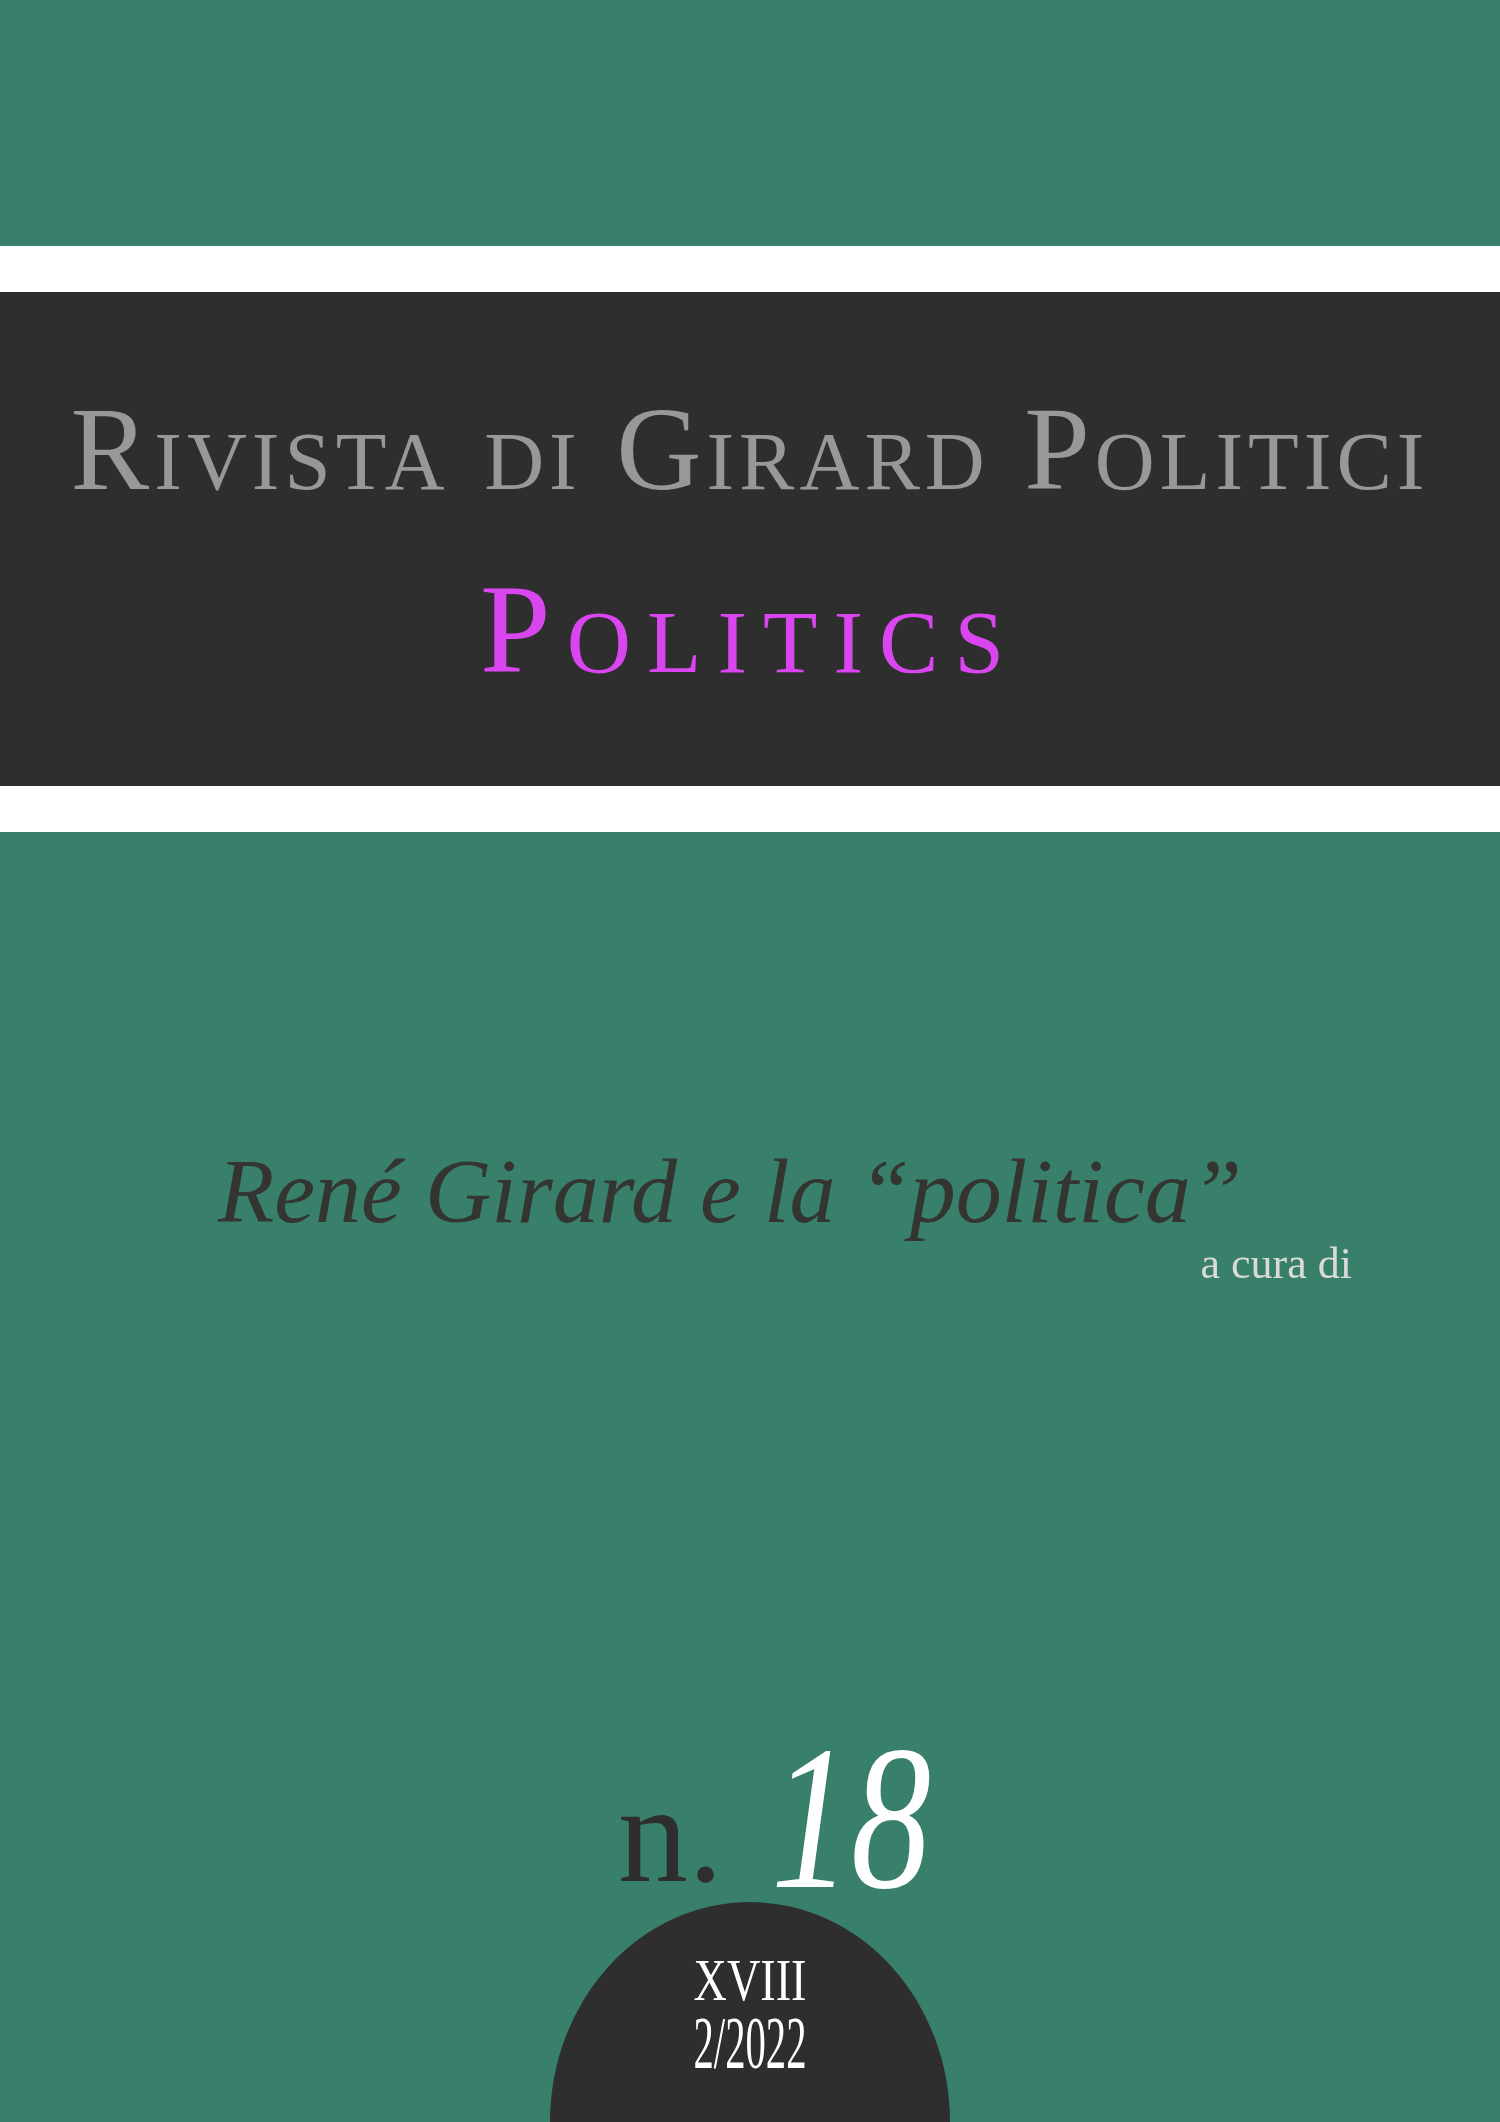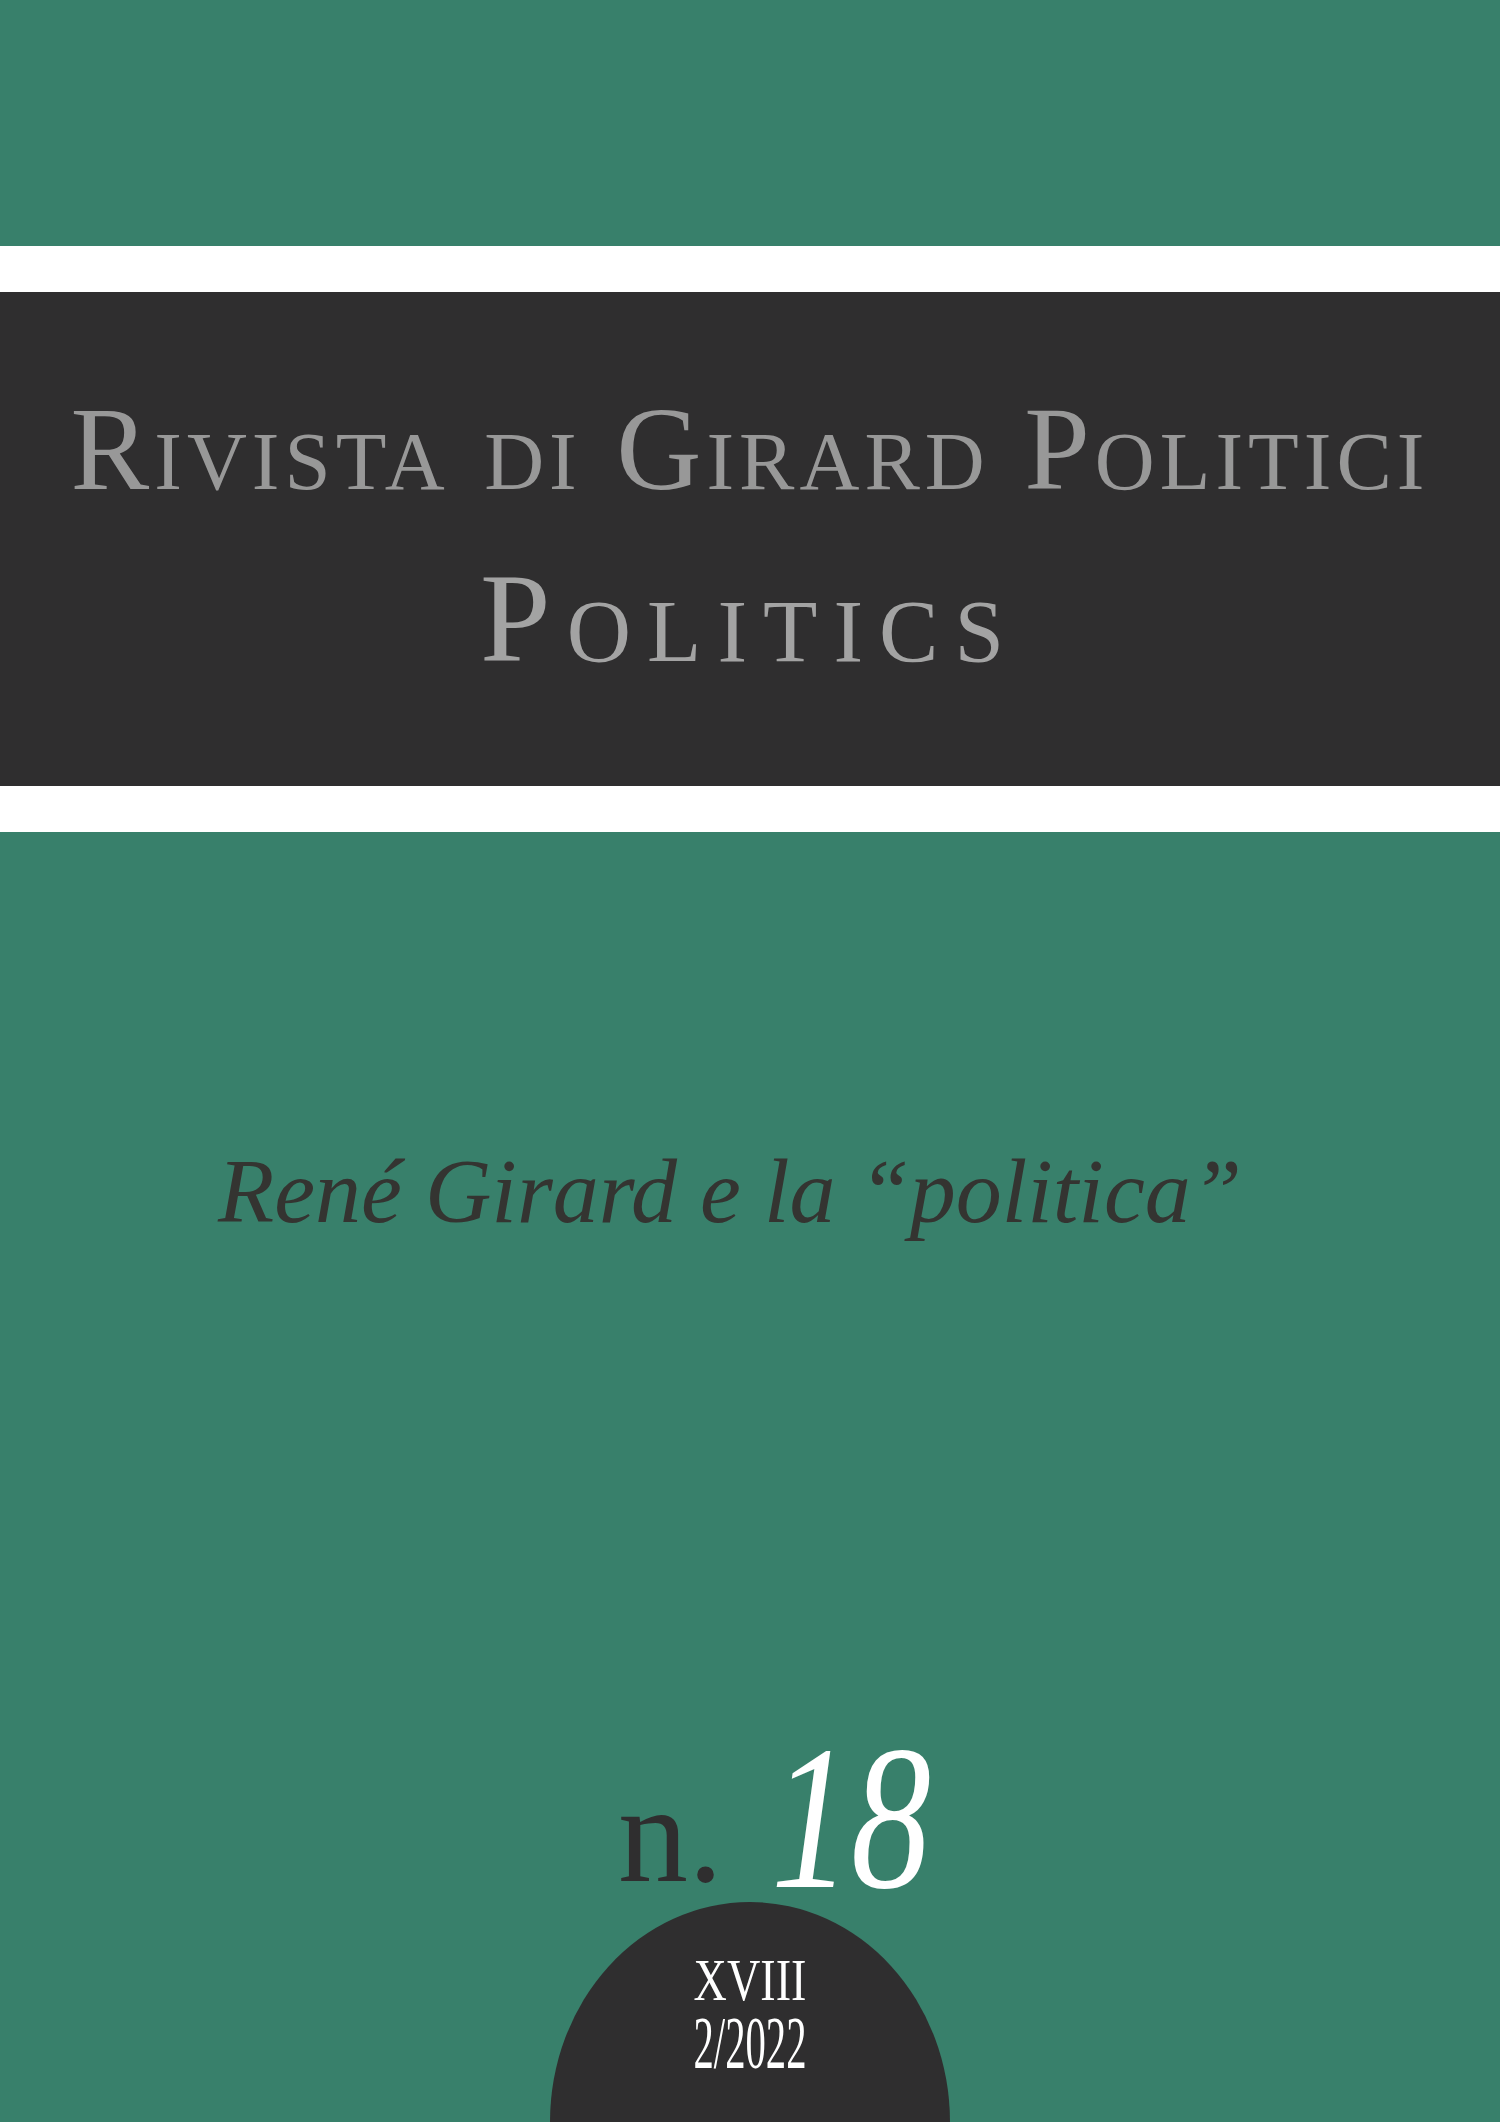--- a/index.html
+++ b/index.html
@@ -44,29 +44,29 @@
     text-align: center;
     font-variant: small-caps;
     font-size: 118px;
     line-height: 1;
     letter-spacing: 5px;
     color: #989898;
     white-space: nowrap;
   }
   .masthead-title-en {
     position: absolute;
-    top: 263px;
+    top: 274px;
     left: 0;
     width: 100%;
     text-align: center;
     font-variant: small-caps;
     font-size: 127px;
     line-height: 1;
     letter-spacing: 16px;
-    color: #a3a3a3;
+    color: #d946ef;
     white-space: nowrap;
   }
 
   
   .issue-title {
     position: absolute;
     top: 1145px;
     left: -20px;
     width: 100%;
     text-align: center;
@@ -163,20 +163,21 @@
   <div class="masthead">
     <div class="masthead-title-it">Rivista di Girard Politici</div>
     <div class="masthead-title-en">Politics</div>
   </div>
 
   <div class="stripe stripe-bottom"></div>
 
   <div class="issue-title">René Girard e la “politica”</div>
 
   <div class="editors">
+    <div class="curated-by">a cura di</div>
   </div>
 
   <div class="issue-number-label">n.</div>
   <div class="issue-number-value">18</div>
 
   <div class="volume-badge">
     <div class="volume-roman">XVIII</div>
     <div class="issue-code">2/2022</div>
   </div>
 

